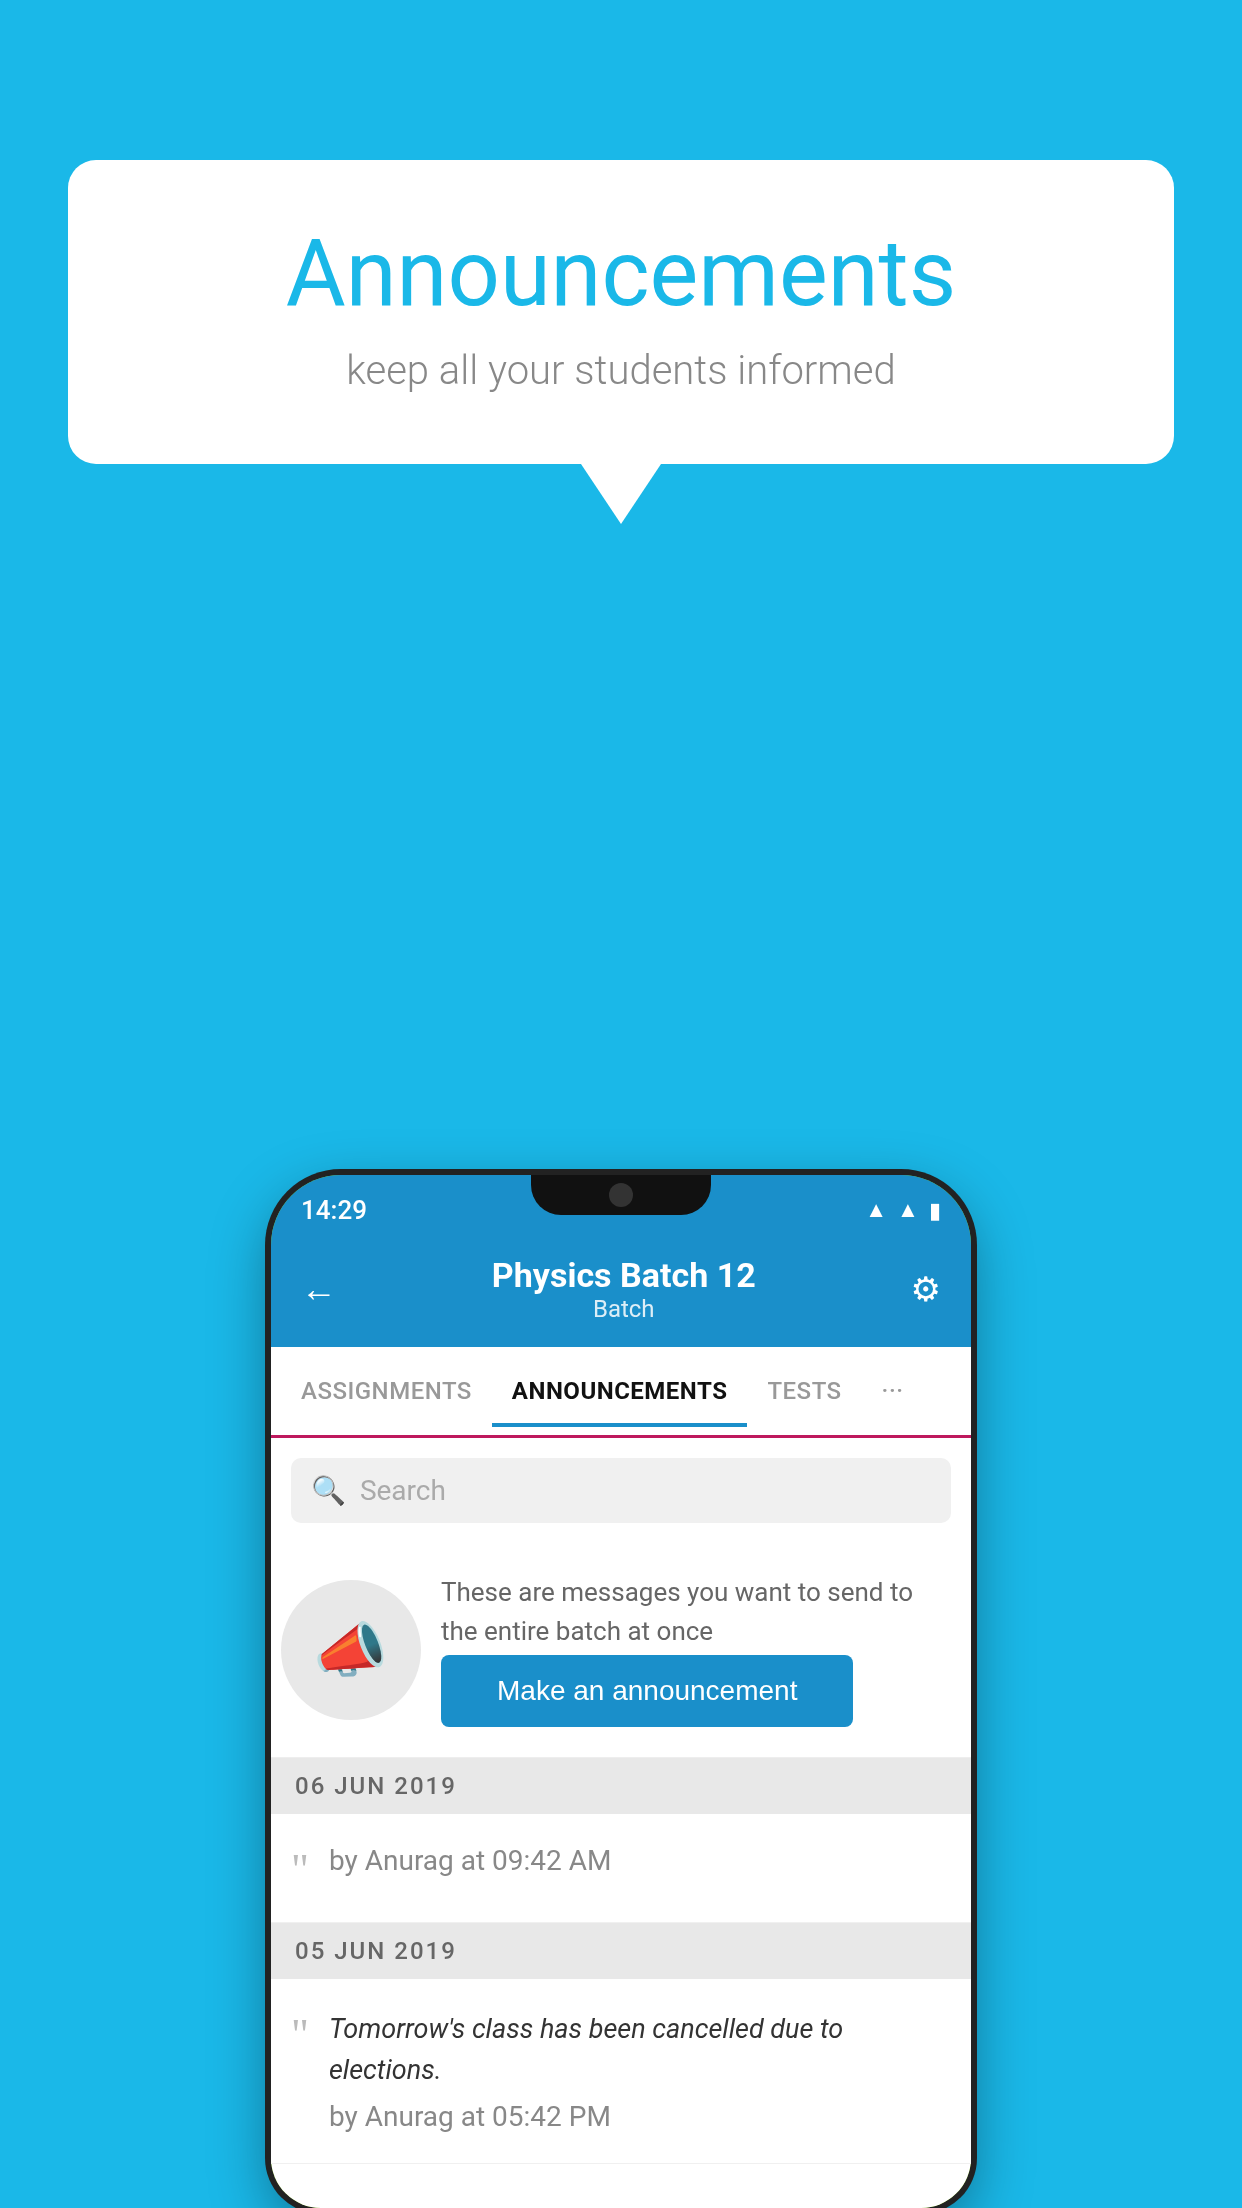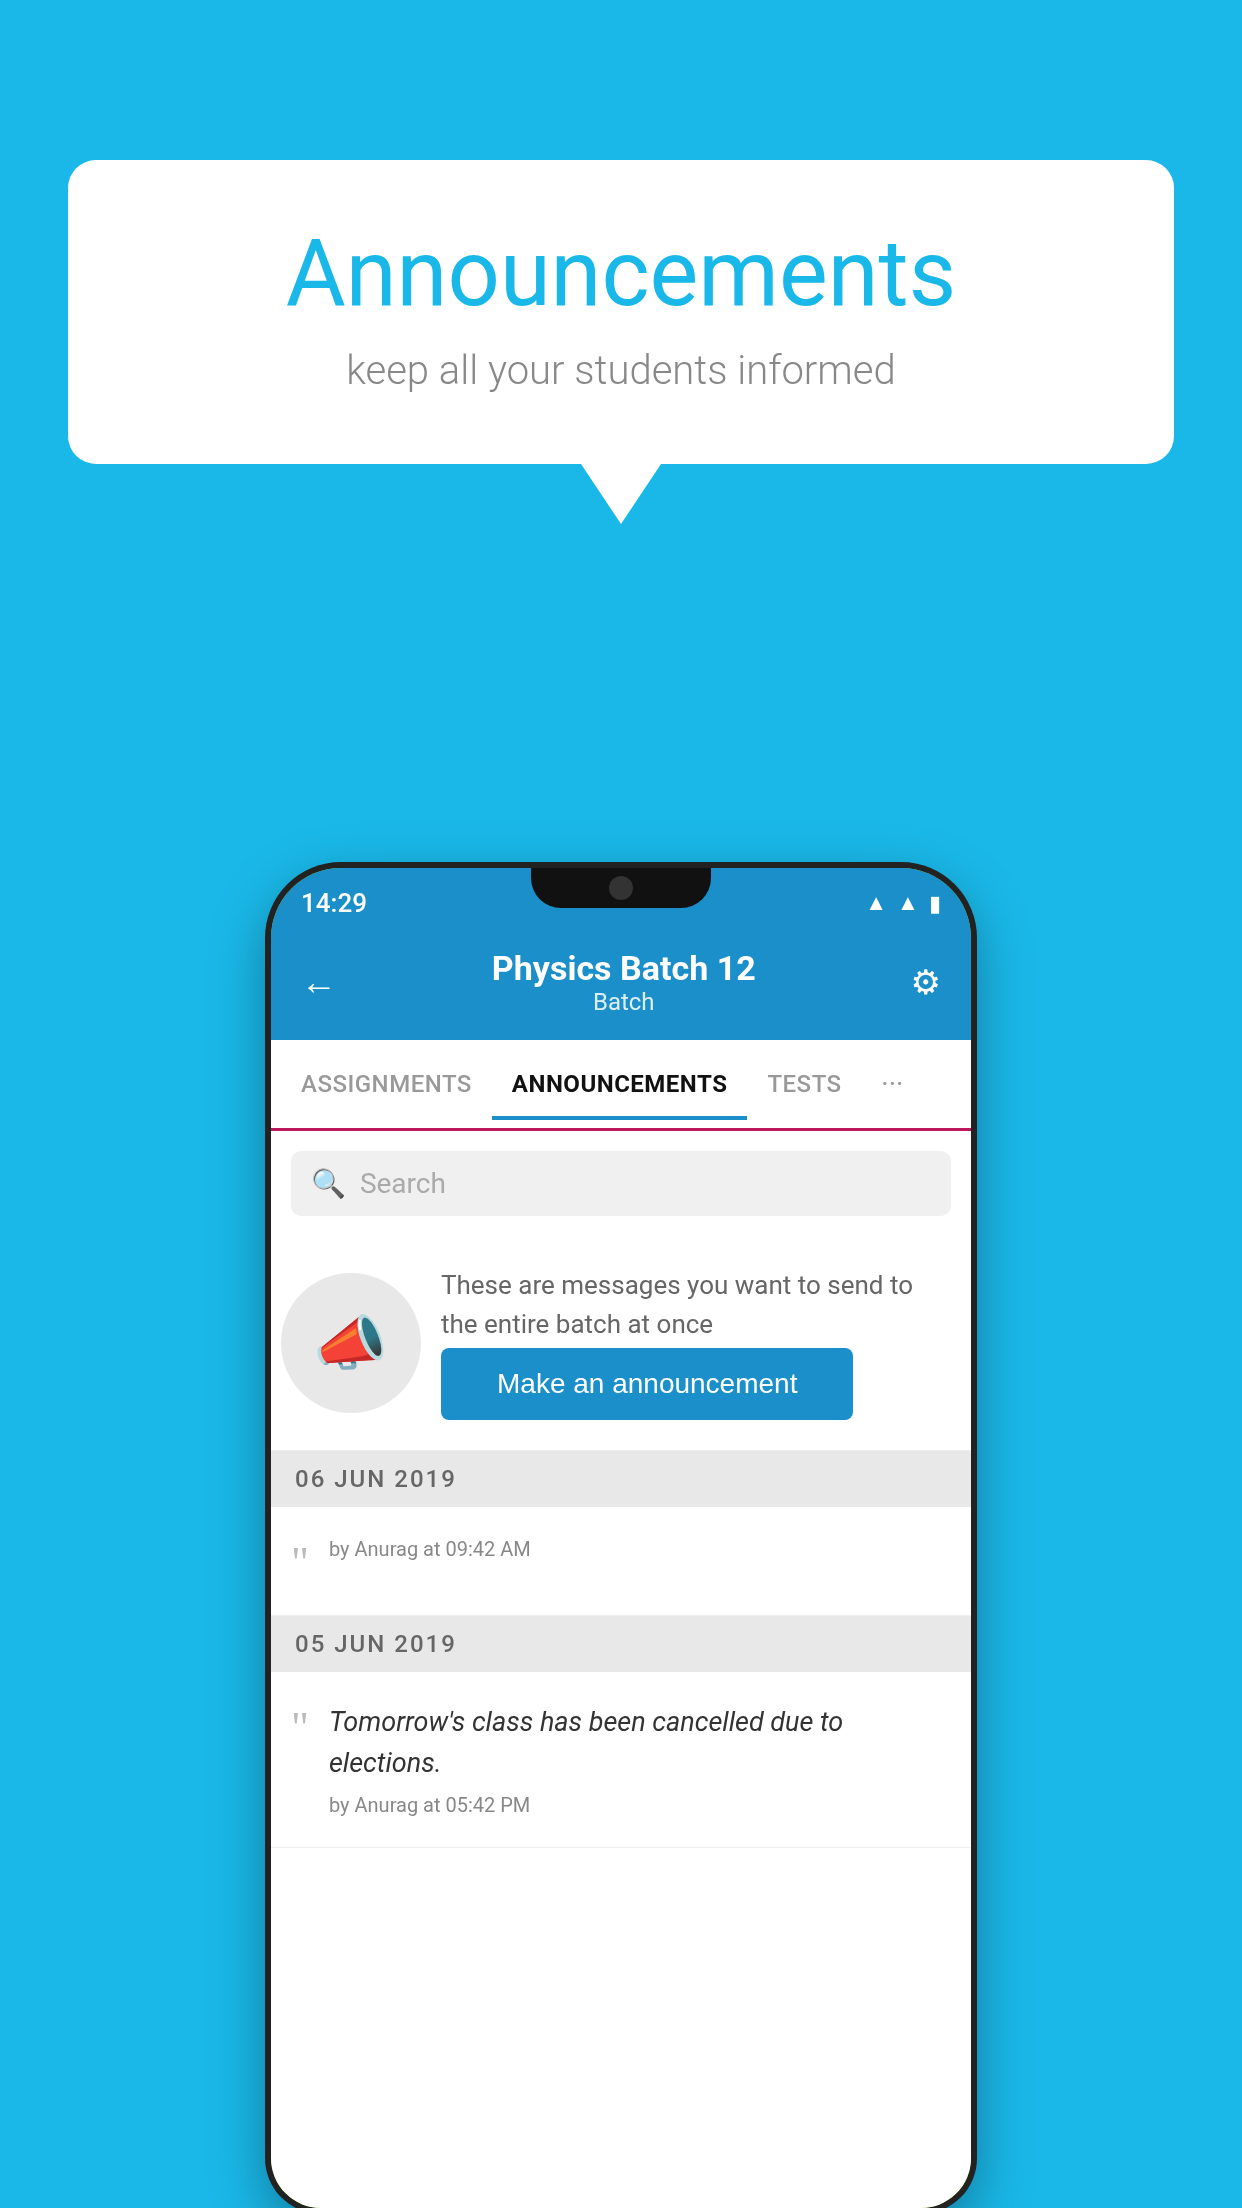--- a/index.html
+++ b/index.html
@@ -54,21 +54,21 @@
       border-top: 60px solid white;
     }
 
     
     .phone-frame {
       position: absolute;
       bottom: 0;
       left: 50%;
       transform: translateX(-50%);
       width: 700px;
-      height: 1340px;
+      height: 1033px;
       background: #84cc16;
       border-radius: 70px 70px 50px 50px;
       overflow: hidden;
       box-shadow: 0 0 0 6px #222, 0 20px 60px rgba(0,0,0,0.4);
     }
 
     
     .phone-notch {
       position: absolute;
       top: 0;
@@ -295,21 +295,21 @@
 
     .announcement-text {
       font-size: 27px;
       color: #333;
       font-style: italic;
       line-height: 1.5;
       margin-bottom: 10px;
     }
 
     .announcement-meta {
-      font-size: 20px;
+      font-size: 28px;
       color: #888;
     }
   </style>
 </head>
 <body>
 
 <div class="speech-bubble-container">
   <div class="speech-bubble">
     <div class="speech-bubble-title">Announcements</div>
     <div class="speech-bubble-subtitle">keep all your students informed</div>

